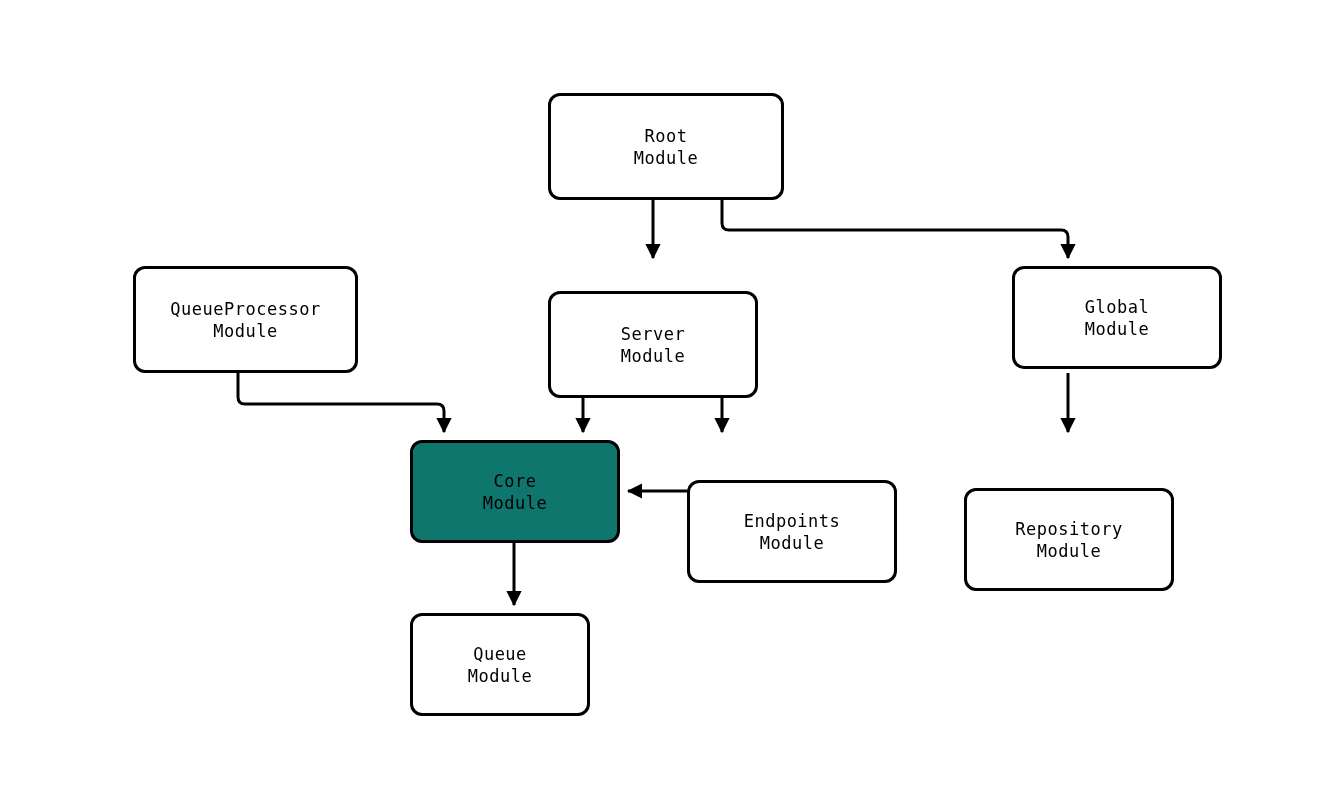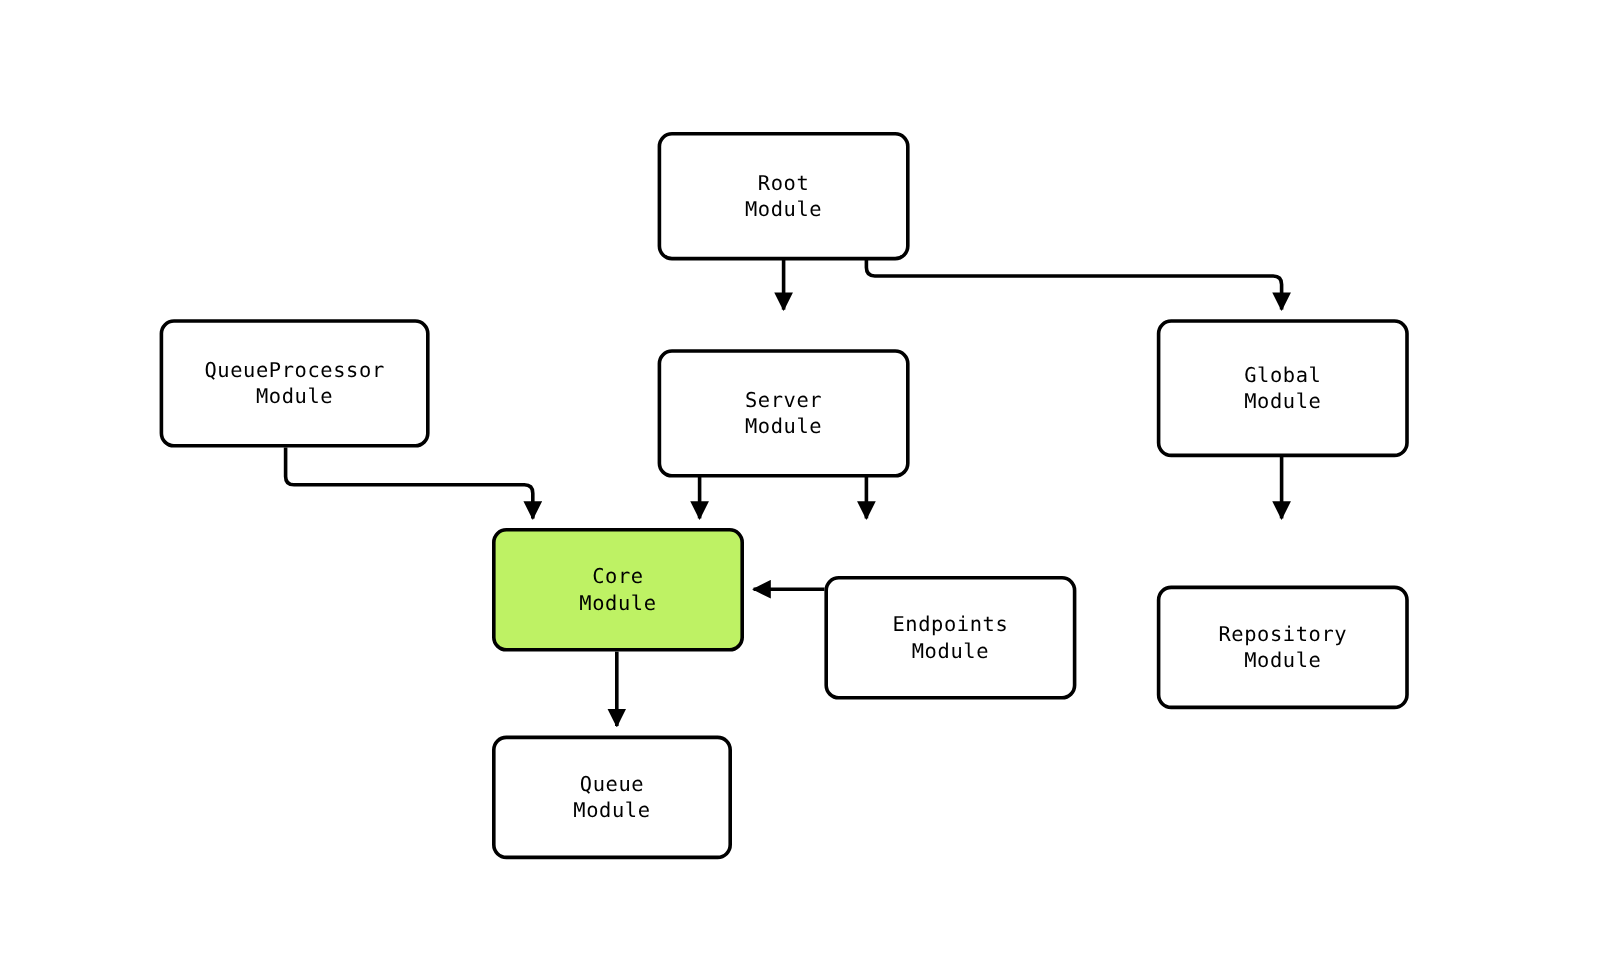--- a/index.html
+++ b/index.html
@@ -59,47 +59,47 @@
         <path d="M 238,373 L 238,397 Q 238,404 245,404 L 437,404 Q 444,404 444,411 L 444,432" fill="none" stroke="#000000" stroke-width="3" stroke-linecap="butt" marker-end="url(#arrowhead)"></path>
         <path d="M 583,373 L 583,432" fill="none" stroke="#000000" stroke-width="3" stroke-linecap="butt" marker-end="url(#arrowhead)"></path>
         <path d="M 722,373 L 722,432" fill="none" stroke="#000000" stroke-width="3" stroke-linecap="butt" marker-end="url(#arrowhead)"></path>
         <path d="M 687,491 L 628,491" fill="none" stroke="#000000" stroke-width="3" stroke-linecap="butt" marker-end="url(#arrowhead)"></path>
         <path d="M 514,543 L 514,605" fill="none" stroke="#000000" stroke-width="3" stroke-linecap="butt" marker-end="url(#arrowhead)"></path>
         <path d="M 1068,373 L 1068,432" fill="none" stroke="#000000" stroke-width="3" stroke-linecap="butt" marker-end="url(#arrowhead)"></path>
       </g>
   </svg>
 
   <div id="nodes-group">
-      <div class="node" style="left: 548px; top: 110px; width: 210px; height: 107px; background: rgb(255, 255, 255); border-color: rgb(0, 0, 0);">
+      <div class="node" style="left: 548px; top: 93px; width: 236px; height: 107px; background: rgb(255, 255, 255); border-color: rgb(0, 0, 0);">
         <span class="line">Root</span>
         <span class="line">Module</span>
       </div>
       <div class="node" style="left: 133px; top: 266px; width: 225px; height: 107px; background: rgb(255, 255, 255); border-color: rgb(0, 0, 0);">
         <span class="line">QueueProcessor</span>
         <span class="line">Module</span>
       </div>
       <div class="node" style="left: 548px; top: 266px; width: 210px; height: 107px; background: rgb(255, 255, 255); border-color: rgb(0, 0, 0); margin-top: 25px;">
         <span class="line">Server</span>
         <span class="line">Module</span>
       </div>
-      <div class="node" style="left: 964px; top: 266px; width: 210px; height: 115px; background: rgb(255, 255, 255); border-color: rgb(0, 0, 0);">
+      <div class="node" style="left: 1012px; top: 266px; width: 210px; height: 103px; background: rgb(255, 255, 255); border-color: rgb(0, 0, 0);">
         <span class="line">Global</span>
         <span class="line">Module</span>
       </div>
-      <div class="node" style="left: 410px; top: 440px; width: 210px; height: 103px; background: #bef264; border-color: rgb(0, 0, 0);">
+      <div class="node" style="left: 410px; top: 440px; width: 210px; height: 103px; background: #0f766e; border-color: rgb(0, 0, 0);">
         <span class="line">Core</span>
         <span class="line">Module</span>
       </div>
       <div class="node" style="left: 687px; top: 440px; width: 210px; height: 103px; background: rgb(255, 255, 255); border-color: rgb(0, 0, 0); margin-top: 40px;">
         <span class="line">Endpoints</span>
         <span class="line">Module</span>
       </div>
       <div class="node" style="left: 964px; top: 440px; width: 210px; height: 103px; background: rgb(255, 255, 255); border-color: rgb(0, 0, 0); margin-top: 48px;">
         <span class="line">Repository</span>
         <span class="line">Module</span>
       </div>
-      <div class="node" style="left: 410px; top: 613px; width: 200px; height: 103px; background: rgb(255, 255, 255); border-color: rgb(0, 0, 0);">
+      <div class="node" style="left: 410px; top: 613px; width: 180px; height: 103px; background: rgb(255, 255, 255); border-color: rgb(0, 0, 0);">
         <span class="line">Queue</span>
         <span class="line">Module</span>
       </div>
     </div>
 
 </div>
 
 </body></html>

